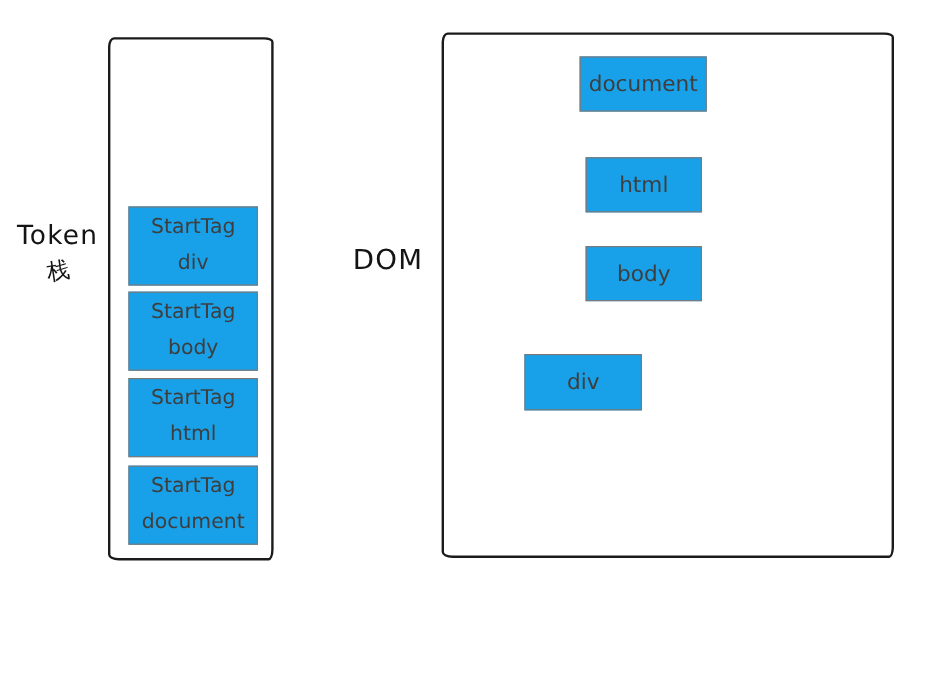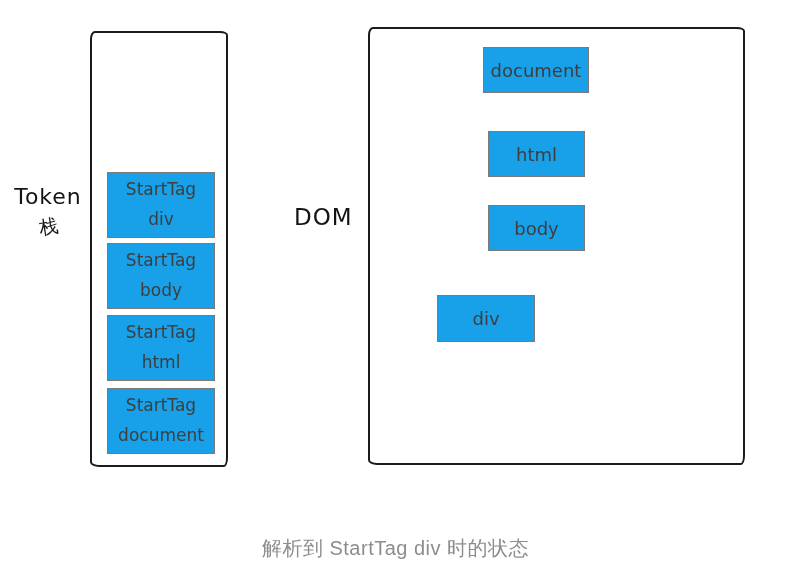--- a/index.html
+++ b/index.html
@@ -156,15 +156,14 @@
       <span>html</span>
     </div>
     <div class="node tree-node node-body">
       <span>body</span>
     </div>
     <div class="node tree-node node-div">
       <span>div</span>
     </div>
   </div>
 
-  <div class="caption">解析到 StartTag div 时的状态</div>
 
 </div>
 
 </body></html>

